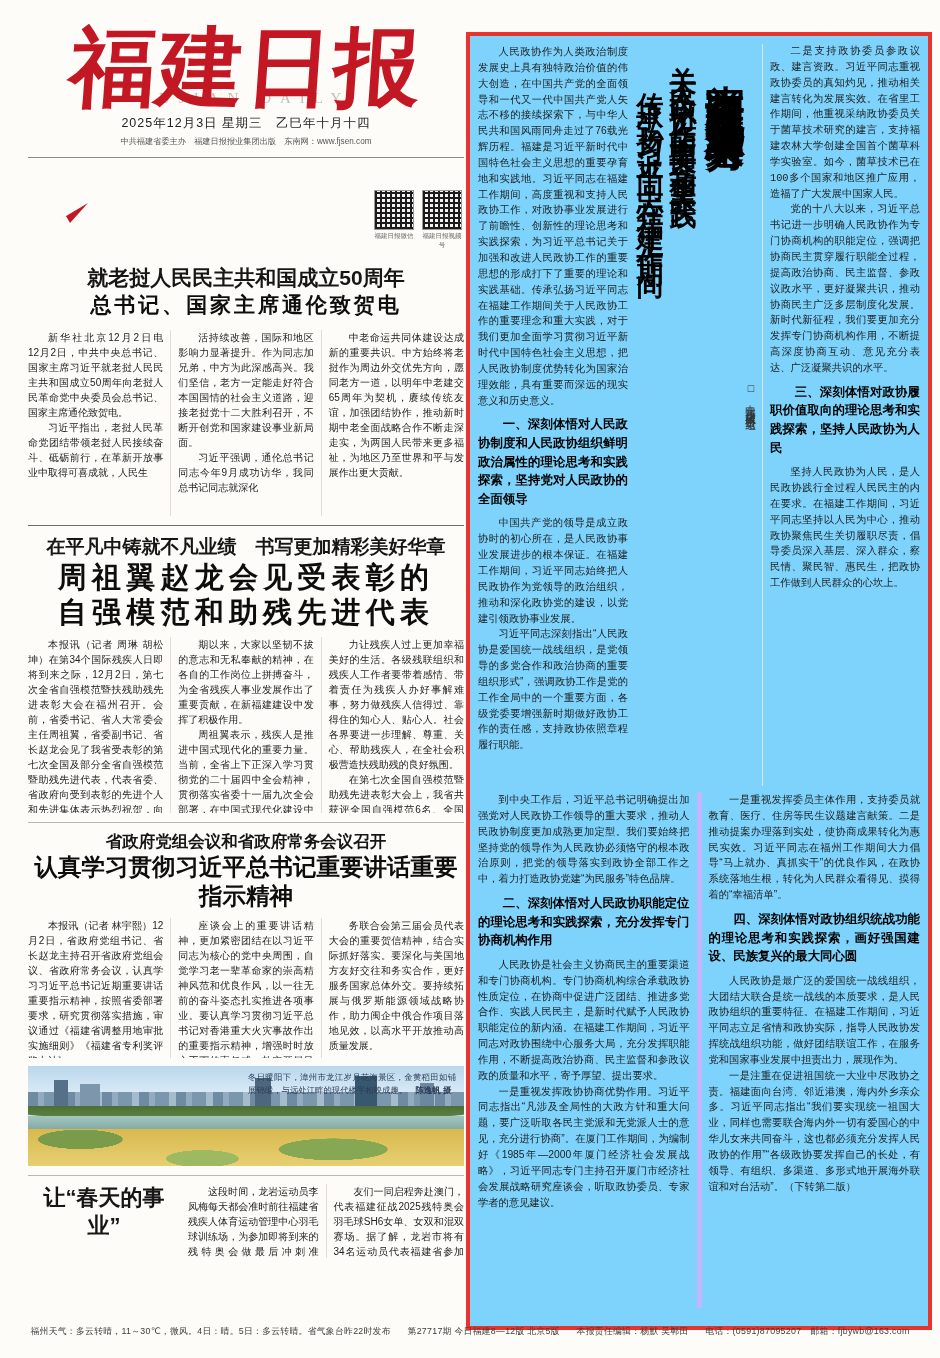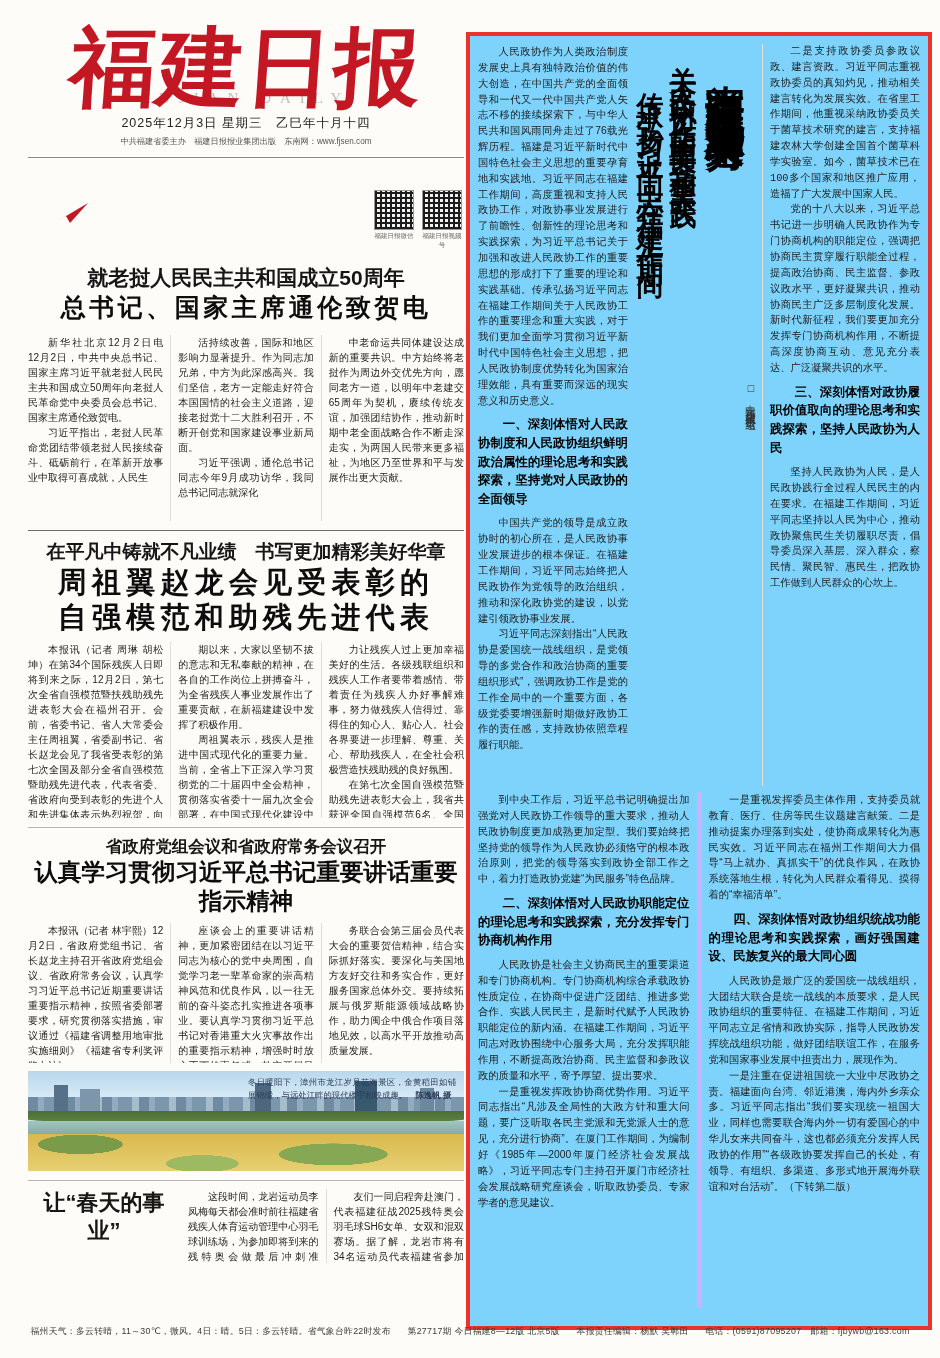--- a/index.html
+++ b/index.html
@@ -34,21 +34,21 @@
   .col{flex:1;padding:0 7px;font-size:10px;line-height:1.5;color:#222;}
   .col:first-child{padding-left:0;}
   .col:last-child{padding-right:0;}
   .col + .col{border-left:1px solid #e1ded7;}
   .para{margin:0;text-indent:2em;text-align:justify;}
   .divider{border-top:1.5px solid #6f6d68;margin:9px 0 8px 0;}
   .divider.thin{border-top:1px solid #b9b6af;}
 
   .a1-k{font-size:21px;margin-top:8px;}
   .a1-h1{font-size:29px;margin-top:4px;}
-  .a1-h2{font-size:25px;letter-spacing:0.14em;}
+  .a1-h2{font-size:21px;letter-spacing:0.14em;}
   .a1-body{height:186px;overflow:hidden;margin-top:12px;}
 
   .a2-k{font-size:19px;}
   .a2-h{font-size:29px;letter-spacing:0.18em;}
   .a2-body{height:176px;overflow:hidden;margin-top:7px;}
 
   .a3-k{font-size:16.5px;}
   .a3-h{font-size:23.5px;}
   .a3-body{height:140px;overflow:hidden;margin-top:7px;}
 

